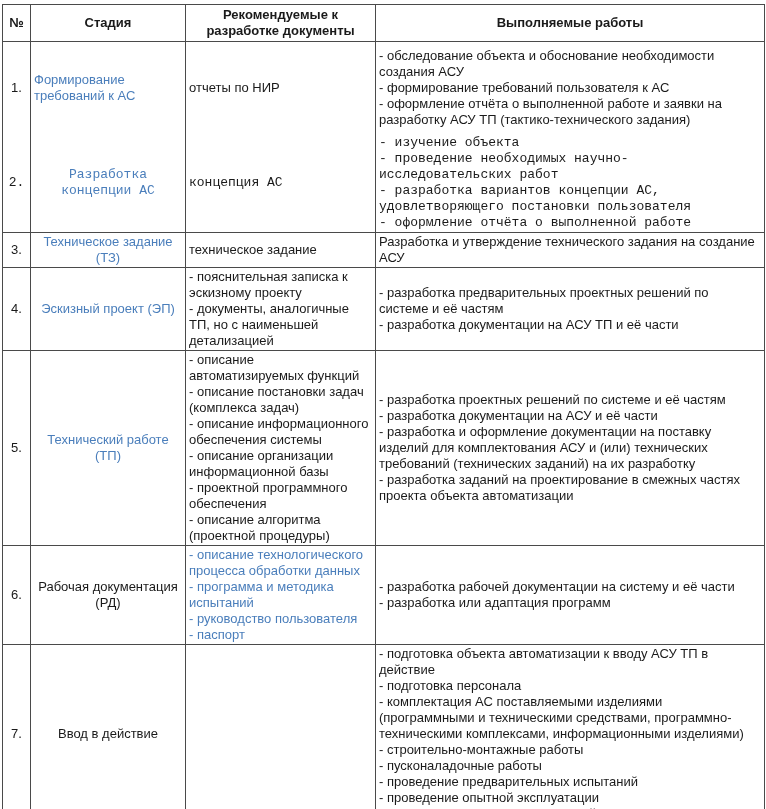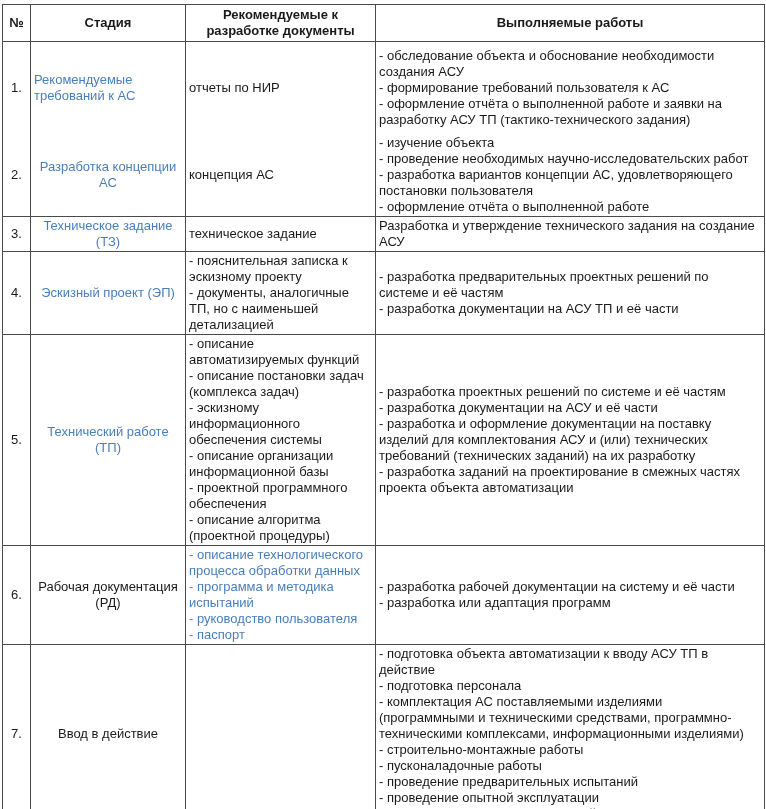--- a/index.html
+++ b/index.html
@@ -36,21 +36,21 @@
   td.stage{text-align:center;}
   td.stage.left{text-align:left;}
   td.docs{text-align:left;}
   td.docs.center{text-align:left;}
   td.works{text-align:left;margin-left:6px;}
   .link{color:var(--link-blue);}
   .doc-item,.work-item{display:block;}
   
   thead th{height:25px;}
   tr.rh1 td{height:90px;}
-  tr.rh2 td{height:69px;}
+  tr.rh2 td{height:69px;font-family:Liberation Mono, monospace;}
   tr.rh3 td{height:32px;}
   tr.rh4 td{height:60px;}
   tr.rh5 td{height:188px;}
   tr.rh6 td{height:92px;}
   tr.rh7 td{height:172px;}
   tr.rh8 td{height:45px;}
   
   tr.nb td{border-bottom:none;}
   tr.nt td{border-top:none;}
 </style>
@@ -68,21 +68,21 @@
     <tr>
       <th>№</th>
       <th>Стадия</th>
       <th>Рекомендуемые к разработке документы</th>
       <th>Выполняемые работы</th>
     </tr>
   </thead>
   <tbody id="rows">
       <tr class="rh1 nb">
         <td class="num">1.</td>
-        <td class="stage left"><span class="link">Рекомендуемые требований к АС</span></td>
+        <td class="stage left"><span class="link">Формирование требований к АС</span></td>
         <td class="docs center">
           <span class="doc-item">отчеты по НИР</span>
         </td>
         <td class="works">
           <span class="work-item">- обследование объекта и обоснование необходимости создания АСУ</span>
           <span class="work-item">- формирование требований пользователя к АС</span>
           <span class="work-item">- оформление отчёта о выполненной работе и заявки на разработку АСУ ТП (тактико-технического задания)</span>
         </td>
       </tr>
       <tr class="rh2 nt">
@@ -119,21 +119,21 @@
           <span class="work-item">- разработка предварительных проектных решений по системе и её частям</span>
           <span class="work-item">- разработка документации на АСУ ТП и её части</span>
         </td>
       </tr>
       <tr class="rh5">
         <td class="num">5.</td>
         <td class="stage"><span class="link">Технический работе (ТП)</span></td>
         <td class="docs">
           <span class="doc-item">- описание автоматизируемых функций</span>
           <span class="doc-item">- описание постановки задач (комплекса задач)</span>
-          <span class="doc-item">- эскизному информационного обеспечения системы</span>
+          <span class="doc-item">- описание информационного обеспечения системы</span>
           <span class="doc-item">- описание организации информационной базы</span>
           <span class="doc-item">- проектной программного обеспечения</span>
           <span class="doc-item">- описание алгоритма (проектной процедуры)</span>
         </td>
         <td class="works">
           <span class="work-item">- разработка проектных решений по системе и её частям</span>
           <span class="work-item">- разработка документации на АСУ и её части</span>
           <span class="work-item">- разработка и оформление документации на поставку изделий для комплектования АСУ и (или) технических требований (технических заданий) на их разработку</span>
           <span class="work-item">- разработка заданий на проектирование в смежных частях проекта объекта автоматизации</span>
         </td>

